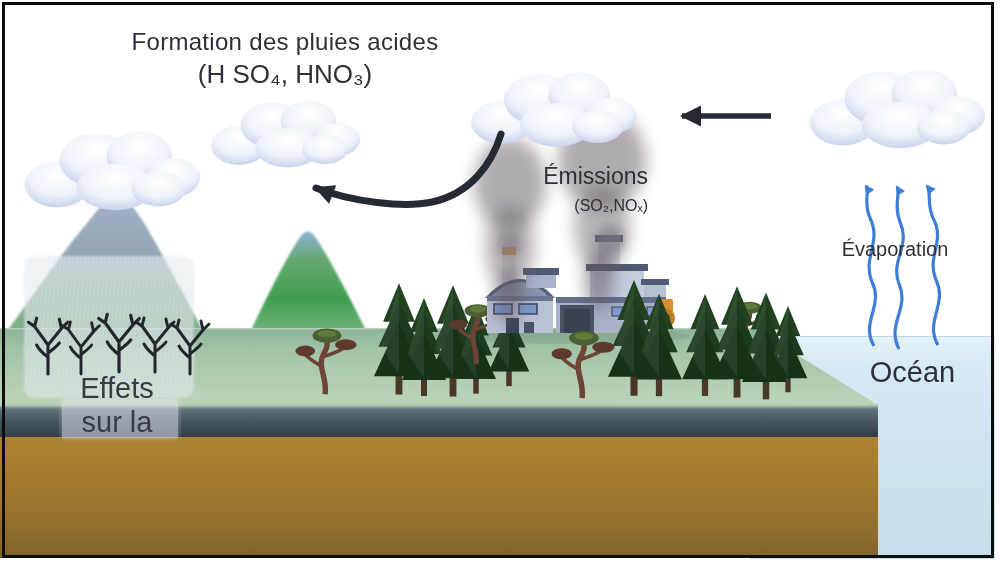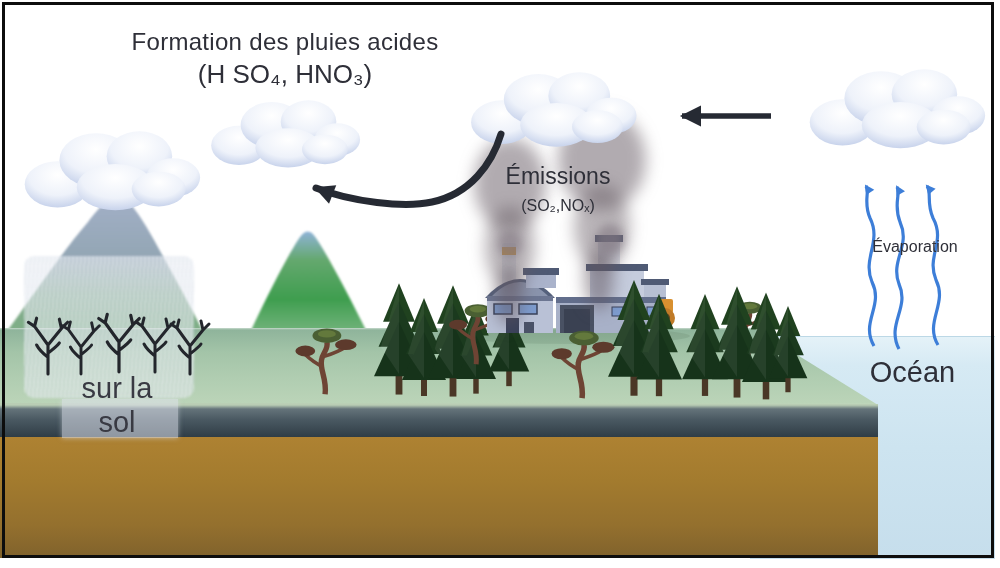--- a/index.html
+++ b/index.html
@@ -39,24 +39,24 @@
   #plume2 .c{left:26px;top:138px;width:30px;height:62px;background:rgba(95,84,94,0.52);}
   .puff{position:absolute;border-radius:50%;filter:blur(4px);background:rgba(130,120,130,0.6);}
   #puff1{left:498px;top:230px;width:24px;height:28px;}
   #puff2{left:596px;top:224px;width:28px;height:30px;}
   
   .lbl{position:absolute;text-align:center;line-height:1.15;white-space:nowrap;}
   #title-wrap{left:120px;top:28px;width:330px;text-align:center;}
   #title-line{font-size:24px;letter-spacing:0.3px;}
   #title-formula{font-size:26px;margin-top:4px;}
   #deposition{left:24px;top:220px;width:190px;font-size:29px;}
-  #emissions-wrap{left:468px;top:163px;width:180px;}
+  #emissions-wrap{left:468px;top:163px;width:180px;text-align:right;}
   #emissions-label{font-size:23px;}
   #emissions-formula{font-size:16px;margin-top:8px;}
-  #evaporation{left:835px;top:238px;width:160px;font-size:16px;}
+  #evaporation{left:815px;top:238px;width:160px;font-size:20px;}
   #ocean-label{left:855px;top:356px;width:115px;font-size:29px;}
   #effects{left:8px;top:371px;width:218px;font-size:29px;line-height:34px;color:#393a43;}
   #surla-box{left:62px;top:399px;width:116px;height:39px;background:rgba(222,226,236,0.55);
              box-shadow:0 0 5px rgba(222,226,236,0.55);}
   
   #frame{left:2px;top:2px;width:992px;height:556px;border:3px solid #0d0d0d;box-sizing:border-box;pointer-events:none;}
   svg.layer{position:absolute;left:0;top:0;}
   #mountains{filter:blur(1px);}
 </style>
 </head>
@@ -249,18 +249,18 @@
   <div class="lbl" id="emissions-wrap">
     <div id="emissions-label">Émissions</div>
     <div id="emissions-formula">(SO₂,NOₓ)</div>
   </div>
 
   <div class="lbl" id="evaporation">Évaporation</div>
 
   <div class="lbl" id="ocean-label">Océan</div>
 
   <div class="lbl" id="effects">
+    <div>Effets</div>
     <div>sur la</div>
-    <div>sol</div>
   </div>
 
   <div class="abs" id="frame"></div>
 </div>
 
 </body></html>

